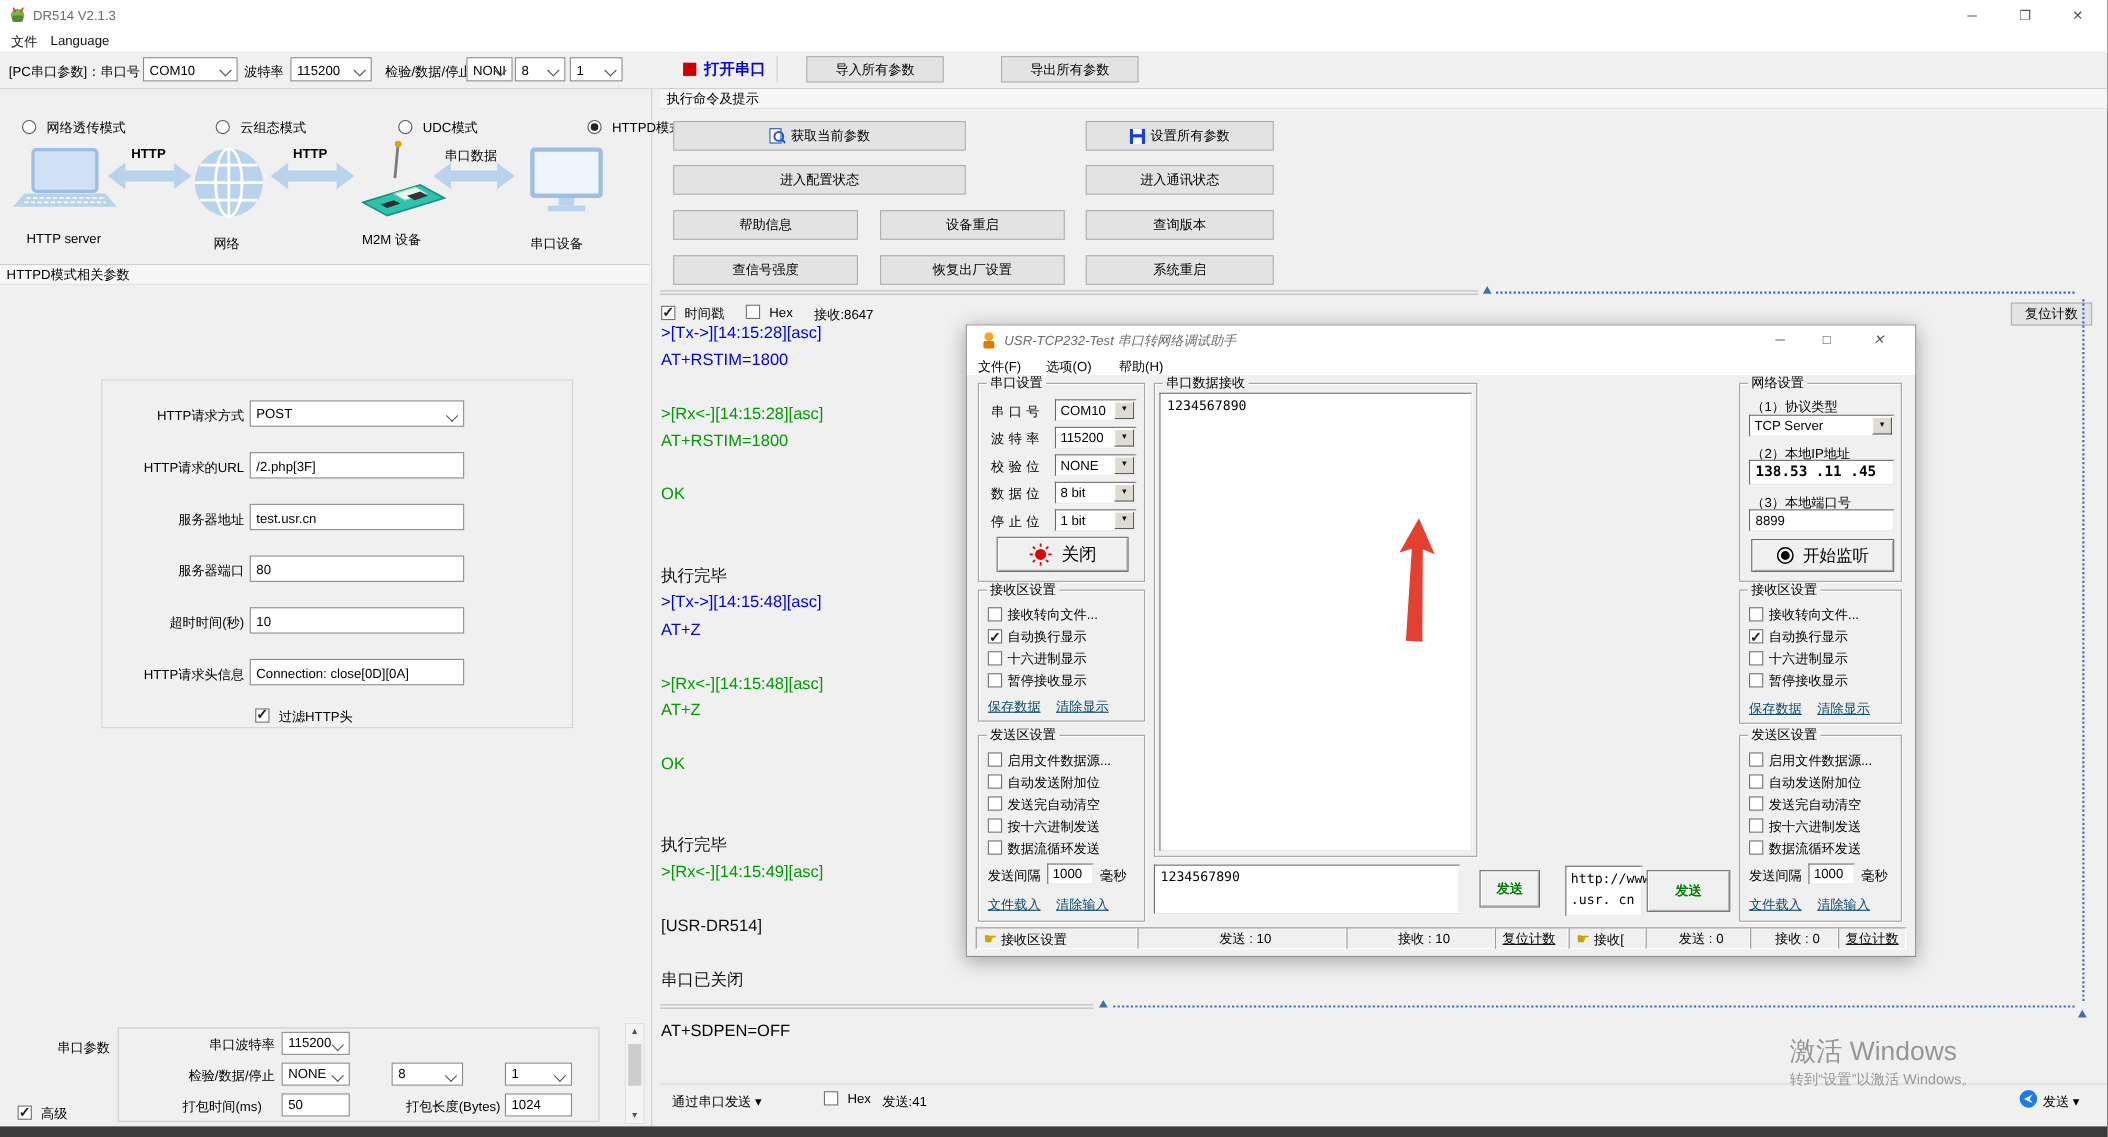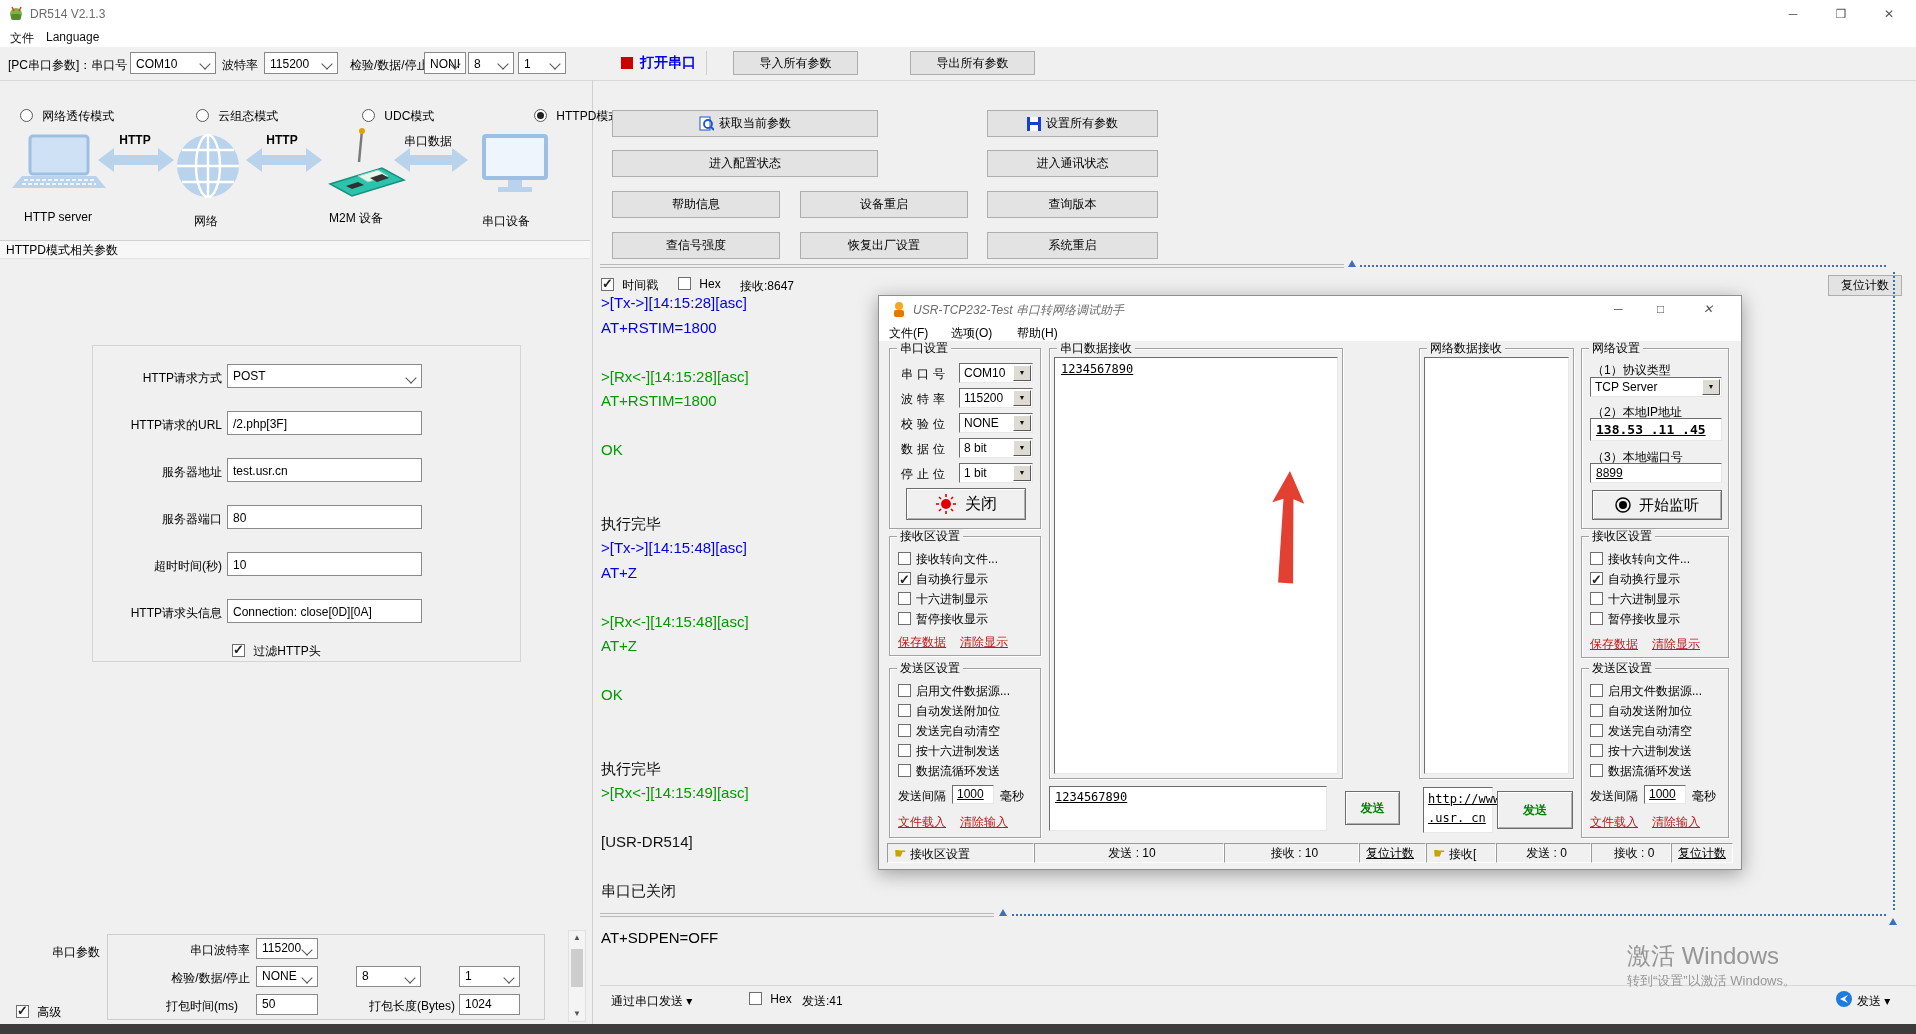--- a/index.html
+++ b/index.html
@@ -17,34 +17,34 @@
   .combo{background:#fff;border:1px solid #8a8a8a;height:22px;line-height:22px;padding-left:5px;box-sizing:border-box;}
   .combo .chev{position:absolute;right:6px;top:7px;width:7px;height:7px;border-left:1px solid #555;border-bottom:1px solid #555;transform:rotate(-45deg);}
   .input{background:#fff;border:1px solid #8a8a8a;height:24px;line-height:24px;padding-left:5px;box-sizing:border-box;white-space:nowrap;overflow:hidden;}
   .btn{background:#e3e3e3;border:1px solid #aeaeae;text-align:center;box-sizing:border-box;
        display:flex;align-items:center;justify-content:center;gap:5px;}
   .hdr{background:#f7f7f7;border-top:1px solid #cfcfcf;border-bottom:1px solid #e3e3e3;line-height:18px;padding-left:6px;box-sizing:border-box;}
   .cbox{display:inline-block;width:13px;height:13px;background:#fff;border:1px solid #707070;position:relative;vertical-align:-2px;box-sizing:border-box;}
   .on>.cbox::after{content:"✓";position:absolute;left:0px;top:-3px;font-size:13px;font-weight:bold;color:#222;}
   .radio{display:inline-block;width:13px;height:13px;background:#fff;border:1px solid #5a5a5a;border-radius:50%;position:relative;vertical-align:-2px;box-sizing:border-box;}
   .on>.radio::after{content:"";position:absolute;left:2px;top:2px;width:7px;height:7px;background:#222;border-radius:50%;}
-  .link{color:#b91c1c;text-decoration:underline;}
+  .link{color:#0c4a6e;text-decoration:underline;}
   
   .logline{height:24.5px;line-height:24.5px;font-size:15px;white-space:pre;}
   .d-tx{color:#0000e8;} .d-rx{color:#009a00;} .d-info{color:#111;}
   .dotline-h{border-top:2px dotted #3f6fb5;} 
   .tri-up{width:0;height:0;border-left:4px solid transparent;border-right:4px solid transparent;border-bottom:7px solid #3f6fb5;}
   .grayline{height:1px;background:#b9b9b9;}
   
   .overlay{left:878px;top:295px;width:862px;height:573px;background:#f0f0f0;border:1px solid #8f8f8f;
     box-shadow:0 4px 18px rgba(0,0,0,.35);}
   .ov-title{left:0;top:0;width:100%;height:27px;background:#fff;font-style:italic;}
   .group{border:1px solid #a2a2a2;box-shadow:1px 1px 0 #fff,inset 1px 1px 0 #fff;box-sizing:border-box;}
   .gtitle{position:absolute;top:-8px;left:7px;background:#f0f0f0;padding:0 3px;line-height:14px;}
-  .sunken{background:#fff;border:1px solid;border-color:#6d6d6d #e7e7e7 #e7e7e7 #6d6d6d;box-sizing:border-box;text-decoration:underline;}
+  .sunken{background:#fff;border:1px solid;border-color:#6d6d6d #e7e7e7 #e7e7e7 #6d6d6d;box-sizing:border-box;}
   .craised{background:#f0f0f0;border:1px solid #6d6d6d;box-shadow:inset 1px 1px 0 #fff,inset -1px -1px 0 #b0b0b0;
     display:flex;align-items:center;justify-content:center;gap:8px;box-sizing:border-box;}
   .ccombo{background:#fff;border:1px solid;border-color:#6d6d6d #e7e7e7 #e7e7e7 #6d6d6d;box-sizing:border-box;line-height:18px;padding-left:4px;}
   .dbtn{position:absolute;right:1px;top:1px;bottom:1px;width:16px;background:#dedbd4;border:1px solid;border-color:#fff #5a5a5a #5a5a5a #fff;
     display:flex;align-items:center;justify-content:center;font-size:7px;color:#111;}
   .ckrow{height:20px;line-height:20px;white-space:nowrap;}
   .cklabel{margin-left:5px;text-align:center;}
   .seg{border:1px solid;border-color:#9a9a9a #fff #fff #9a9a9a;height:20px;line-height:19px;box-sizing:border-box;padding-left:6px;white-space:nowrap;overflow:hidden;}
   .hand{color:#c9a400;font-size:14px;}
   .greenbtn{color:#008000;font-weight:bold;}
@@ -175,20 +175,21 @@
   <span class="abs" style="left:92px;top:558px;width:130px;text-align:right">超时时间(秒)</span>
   <div class="abs input" style="left:227px;top:552px;width:195px">10</div>
 
   <span class="abs" style="left:85px;top:605px;width:137px;text-align:right">HTTP请求头信息</span>
   <div class="abs input" style="left:227px;top:599px;width:195px">Connection: close[0D][0A]</div>
 
   <div class="abs on" style="left:232px;top:643px">
     <span class="cbox"></span>
     <span style="margin-left:5px">过滤HTTP头</span></div>
 
+  <div class="abs hdr" style="left:600px;top:80px;width:1316px;height:19px">执行命令及提示</div>
 
   <div class="abs btn" style="left:612px;top:110px;width:266px;height:27px">
     <svg width="15" height="15">
       <rect x="1" y="1" width="10" height="13" fill="#fff" stroke="#2255cc"></rect>
       <circle cx="9" cy="8" r="4" fill="none" stroke="#2255cc" stroke-width="1.8"></circle>
       <line x1="12" y1="11" x2="15" y2="14" stroke="#2255cc" stroke-width="2"></line>
       </svg>
     <span>获取当前参数</span>
     </div>
   <div class="abs btn" style="left:987px;top:110px;width:171px;height:27px">
@@ -390,26 +391,20 @@
     <div class="abs group" style="left:170px;top:52px;width:294px;height:431px">
       <span class="gtitle">串口数据接收</span>
       <div class="abs sunken" style="left:4px;top:8px;right:4px;bottom:4px">
         <div style="padding:4px 6px;font-family:'DejaVu Sans Mono',monospace;font-size:12px">1234567890</div>
       </div>
       <svg class="abs" style="left:215px;top:120px" width="44" height="118">
         <polygon points="22,2 38,34 27,30 31,114 16,114 17,30 6,34" fill="#e03020" opacity="0.92" transform="rotate(3 22 58)"></polygon>
       </svg>
     </div>
 
-    <div class="abs group" style="left:540px;top:52px;width:155px;height:431px">
-      <span class="gtitle">网络数据接收</span>
-      <div class="abs sunken" style="left:4px;top:8px;right:4px;bottom:4px">
-        <div style="padding:4px 6px"></div>
-      </div>
-    </div>
 
     <div class="abs sunken" style="left:170px;top:490px;width:278px;height:45px;padding:3px 5px;font-family:'DejaVu Sans Mono',monospace">1234567890</div>
     <div class="abs craised greenbtn" style="left:466px;top:495px;width:55px;height:34px">发送</div>
     <div class="abs sunken" style="left:544px;top:491px;width:70px;height:46px;padding:2px 4px;font-family:'DejaVu Sans Mono',monospace;white-space:pre-line;line-height:19px">http://www
 .usr. cn</div>
     <div class="abs craised greenbtn" style="left:618px;top:495px;width:76px;height:38px">发送</div>
 
     <div class="abs group" style="left:702px;top:52px;width:148px;height:181px">
       <span class="gtitle">网络设置</span>
       <span class="abs" style="left:10px;top:13px">（1）协议类型</span>

